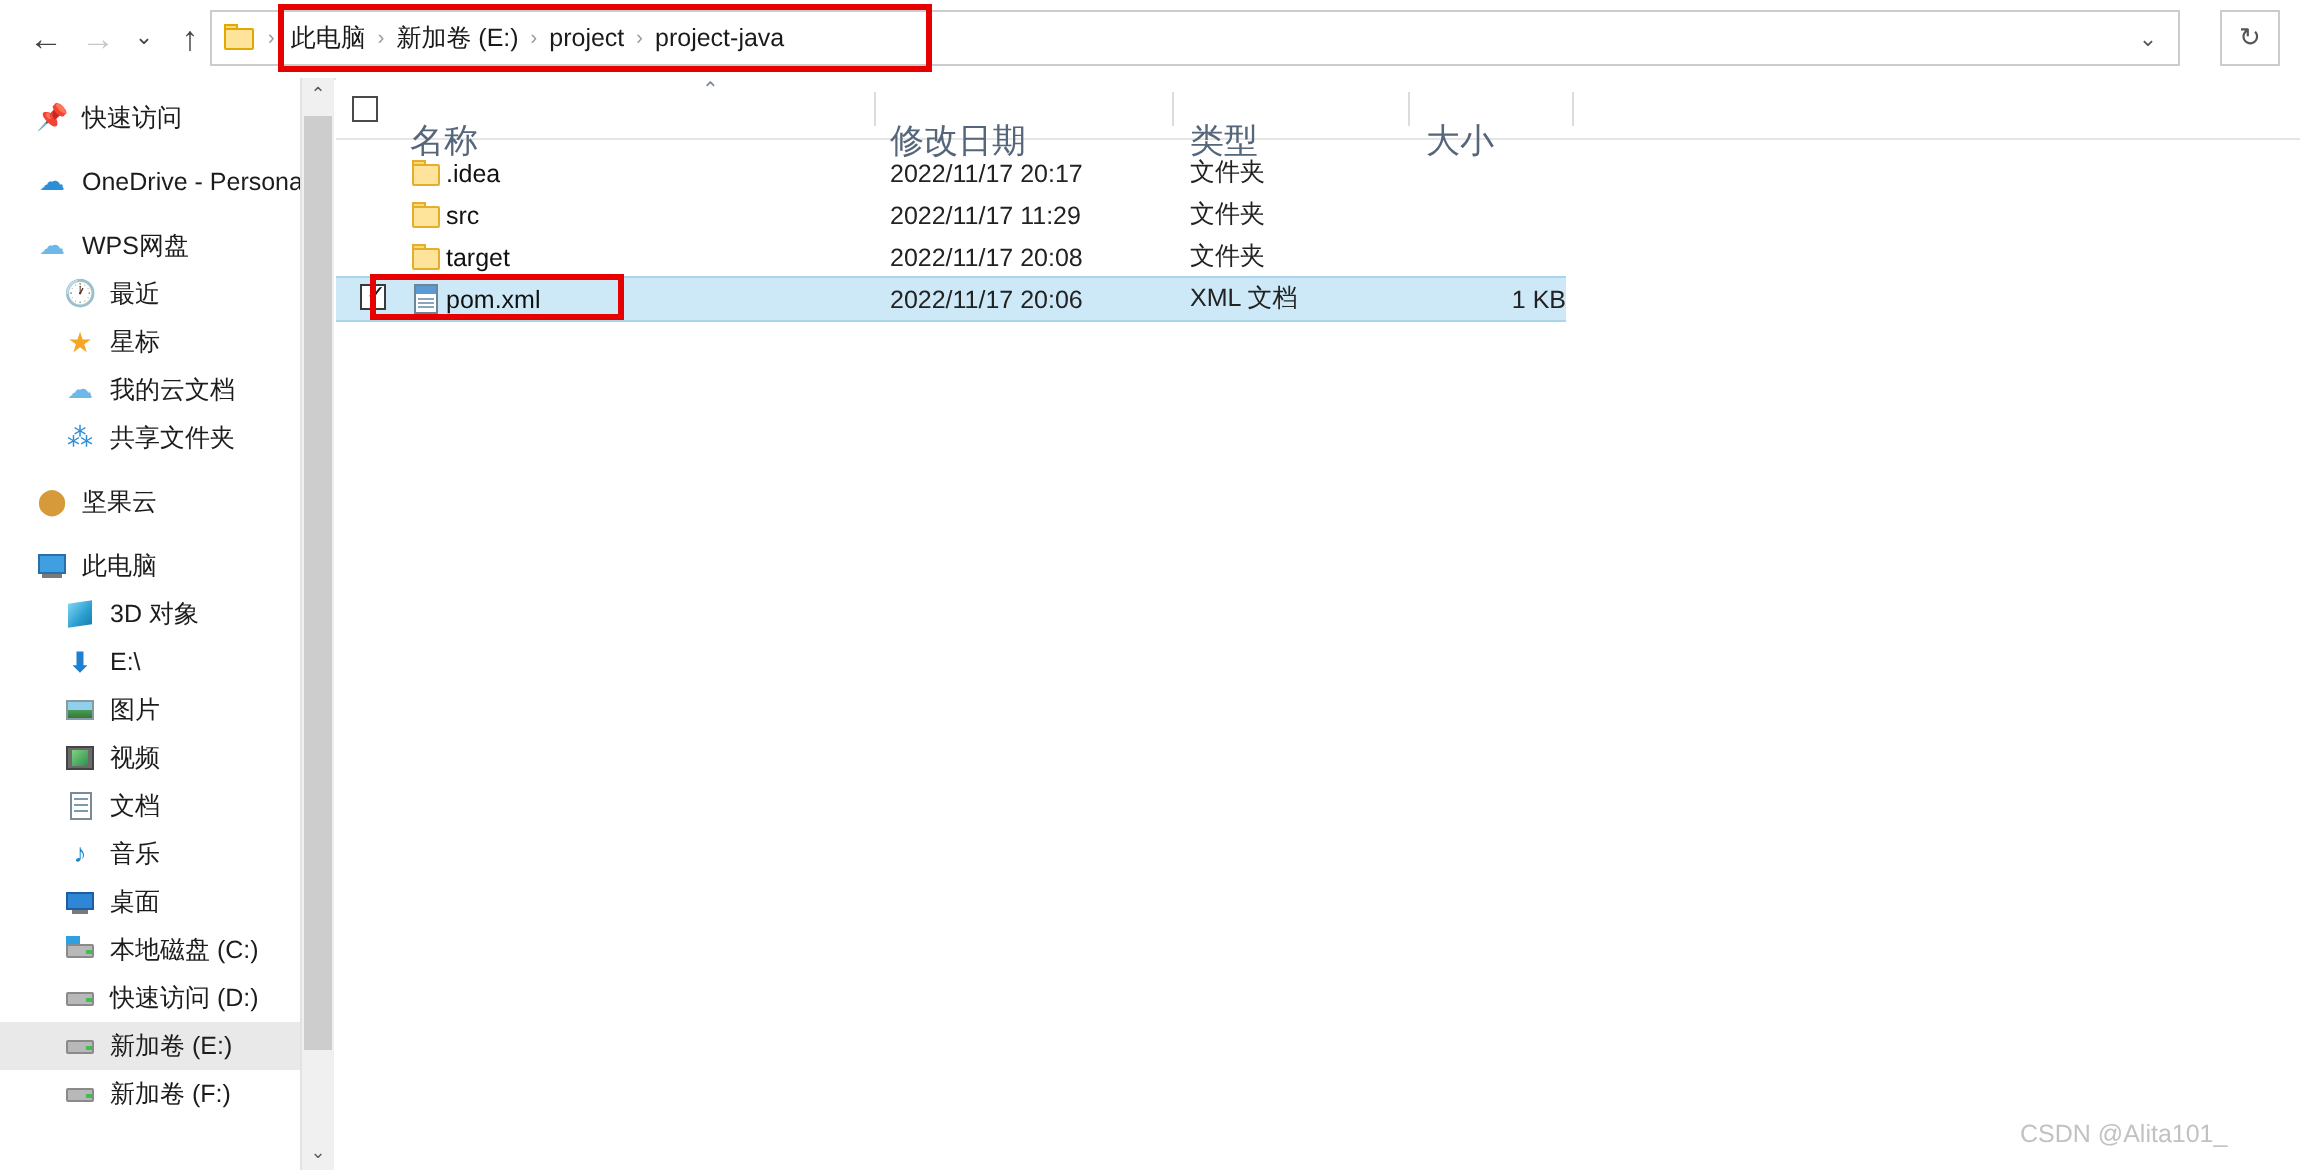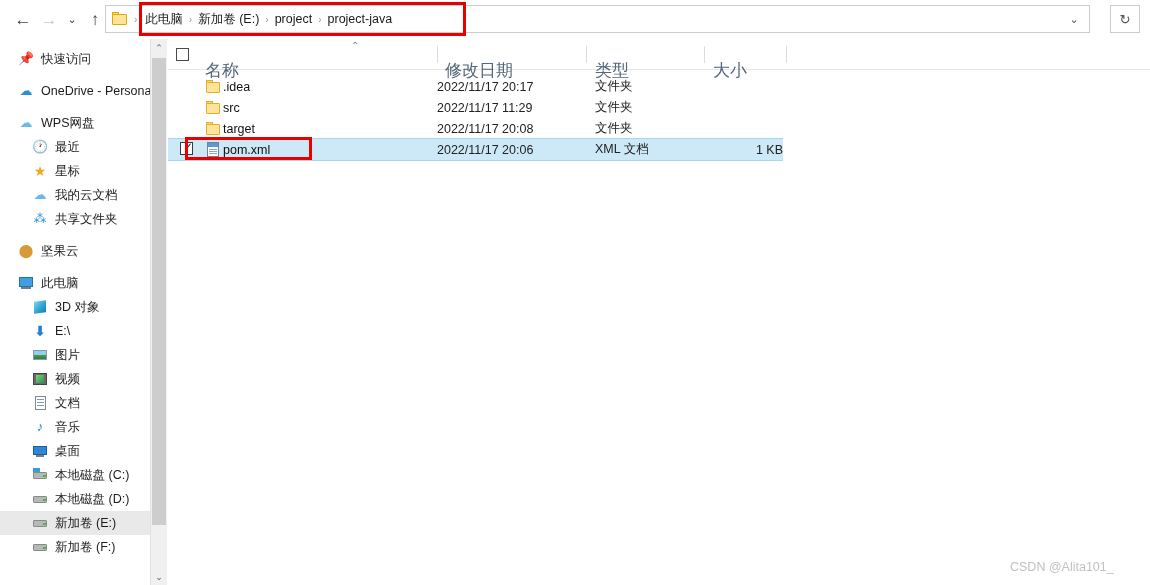--- a/index.html
+++ b/index.html
@@ -287,21 +287,21 @@
     border-bottom: 1px solid #a8d4ec;
     box-sizing: border-box;
     height: 23px;
   }
   .cell-name {
     position:absolute; left:37px;
     display:flex; align-items:center;
     white-space:nowrap;
   }
   .cell-name .nm { margin-left: 2px; }
-  .cell-date { position:absolute; left:269px; white-space:nowrap; color:#222; }
+  .cell-date { position:absolute; left:277px; white-space:nowrap; color:#222; }
   .cell-type { position:absolute; left:427px; white-space:nowrap; color:#222;text-align:center; }
   .cell-size { position:absolute; left:545px; width:70px; text-align:right; white-space:nowrap; color:#222; }
 
   .f-ico { width:16px; height:14px; position:relative; flex:0 0 16px; }
   .f-ico .fbody {
     position:absolute; left:1px; top:2px; width:14px; height:11px;
     background:#fde49a; border:1px solid #e3ae2c; border-radius:0 1px 1px 1px;
     box-sizing:border-box;
   }
   .f-ico .ftab {
@@ -490,21 +490,21 @@
         <i class="body"></i>
         <i class="led"></i>
       </span>
     <span class="slabel">本地磁盘 (C:)</span>
   </div>
   <div class="side-item indent">
     <span class="side-ico ico-drive">
         <i class="body"></i>
         <i class="led"></i>
       </span>
-    <span class="slabel">本地磁盘 (D:)</span>
+    <span class="slabel">快速访问 (D:)</span>
   </div>
   <div class="side-item indent selected">
     <span class="side-ico ico-drive">
         <i class="body"></i>
         <i class="led"></i>
       </span>
     <span class="slabel">新加卷 (E:)</span>
   </div>
   <div class="side-item indent">
     <span class="side-ico ico-drive">

